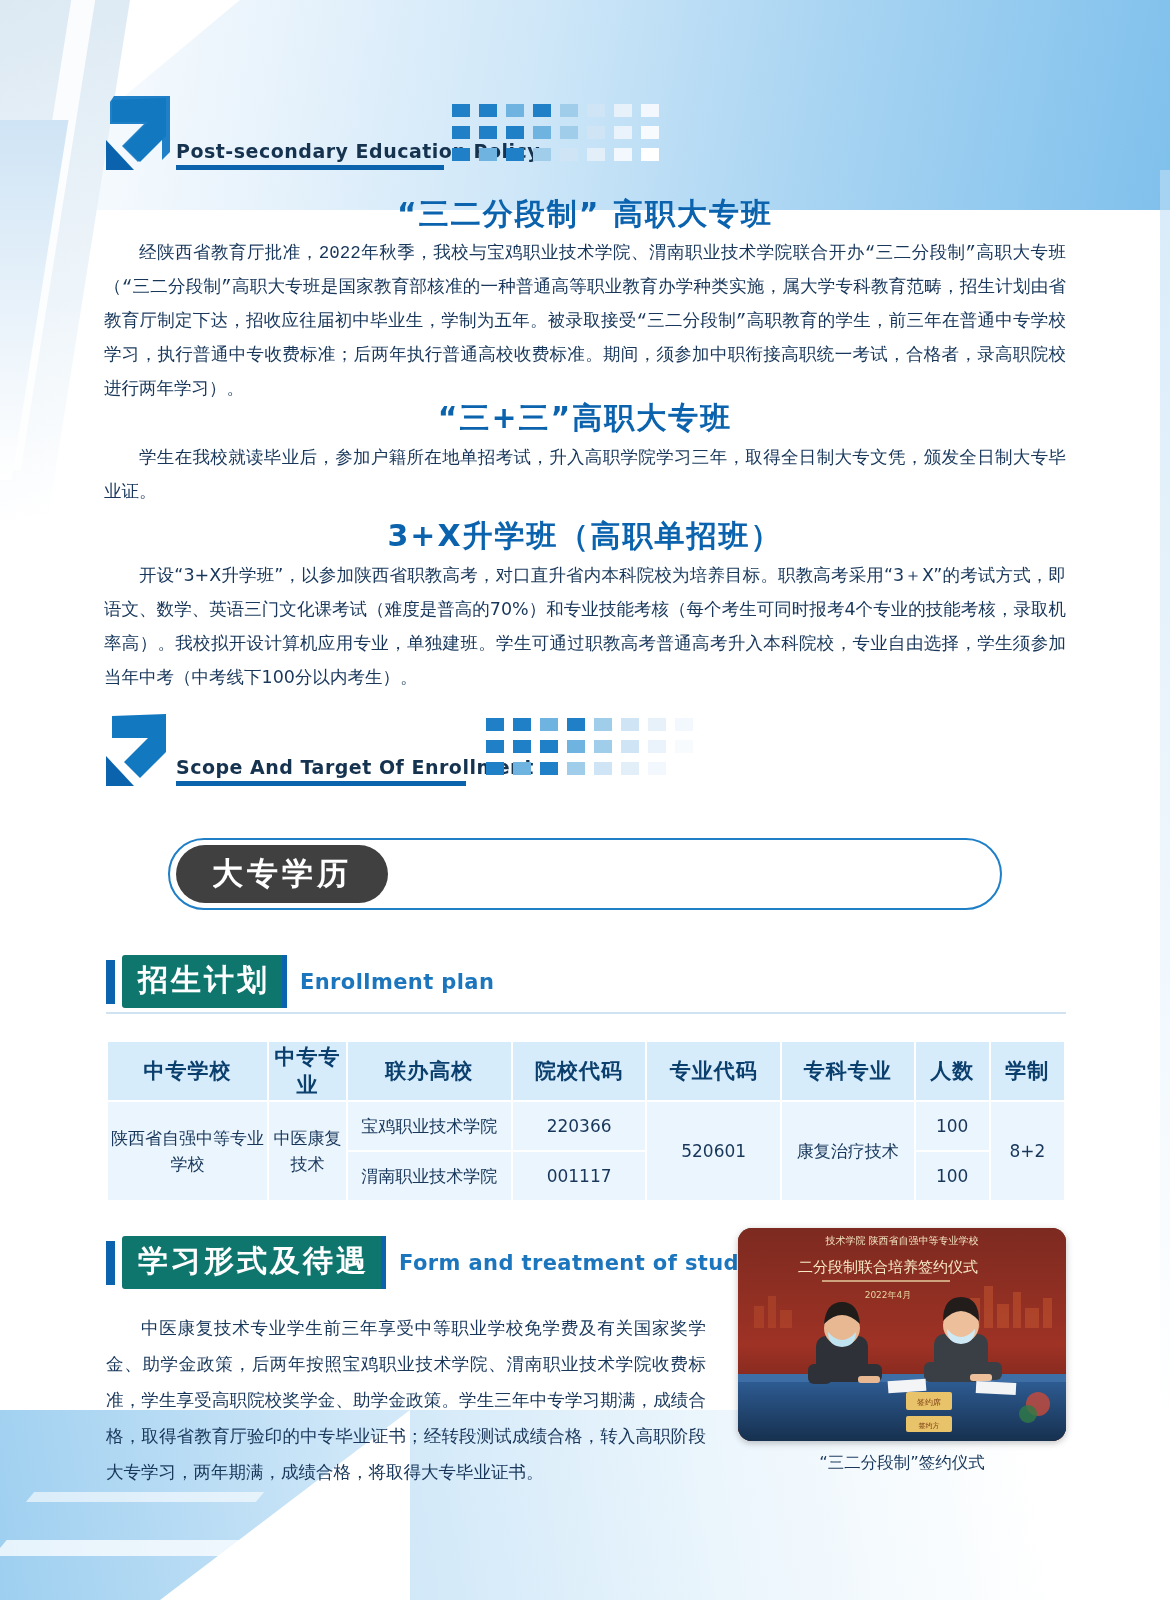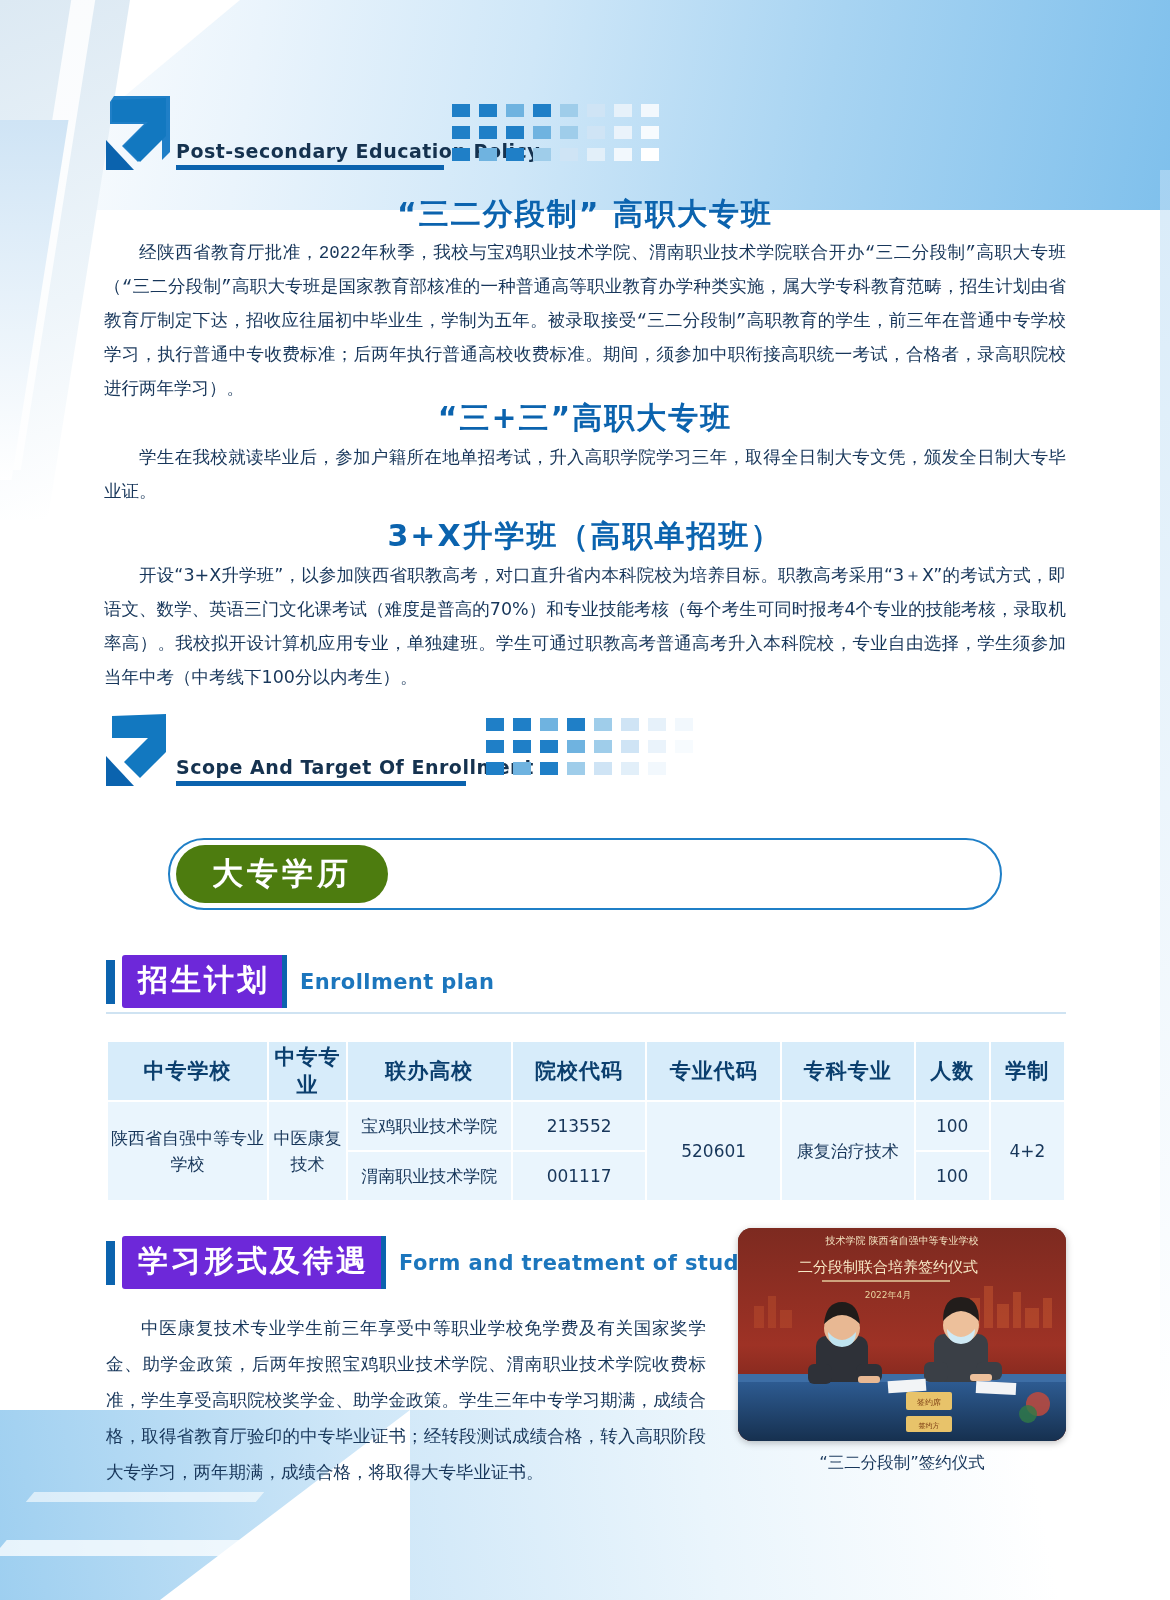--- a/index.html
+++ b/index.html
@@ -179,21 +179,21 @@
   .pill-outline {
     position: absolute;
     inset: 0;
     border: 2px solid #1f7fc7;
     border-radius: 36px;
   }
   .pill-left {
     position: absolute;
     left: 8px; top: 7px;
     width: 212px; height: 58px;
-    background: #4d7c0f;
+    background: #404040;
     border-radius: 29px;
     color: #fff;
     font-size: 31px;
     font-weight: 700;
     letter-spacing: 4px;
     display: flex;
     align-items: center;
     justify-content: center;
     font-family: "DejaVu Sans", sans-serif;
   }
@@ -216,21 +216,21 @@
     position: absolute;
     display: flex;
     align-items: center;
   }
   .tab-bar {
     width: 9px; height: 44px;
     background: #0b63ae;
     margin-right: 7px;
   }
   .tab-box {
-    background: #6d28d9;
+    background: #0f766e;
     color: #fff;
     font-size: 30px;
     font-weight: 700;
     letter-spacing: 3px;
     padding: 5px 16px 7px 16px;
     border-radius: 3px;
     font-family: "DejaVu Sans", sans-serif;
     position: relative;
   }
   .tab-box:after{
@@ -431,25 +431,25 @@
         <th style="width:132px">专科专业</th>
         <th style="width:72px">人数</th>
         <th style="width:72px">学制</th>
       </tr>
     </thead>
     <tbody>
       <tr>
         <td rowspan="2" class="tall">陕西省自强中等专业学校</td>
         <td rowspan="2" class="tall">中医康复技术</td>
         <td>宝鸡职业技术学院</td>
-        <td>213552</td>
+        <td>220366</td>
         <td rowspan="2">520601</td>
         <td rowspan="2">康复治疗技术</td>
         <td>100</td>
-        <td rowspan="2">4+2</td>
+        <td rowspan="2">8+2</td>
       </tr>
       <tr>
         <td>渭南职业技术学院</td>
         <td>001117</td>
         <td>100</td>
       </tr>
     </tbody>
   </table>
 
   <div class="tab-head" style="left:106px; top:1236px;">

